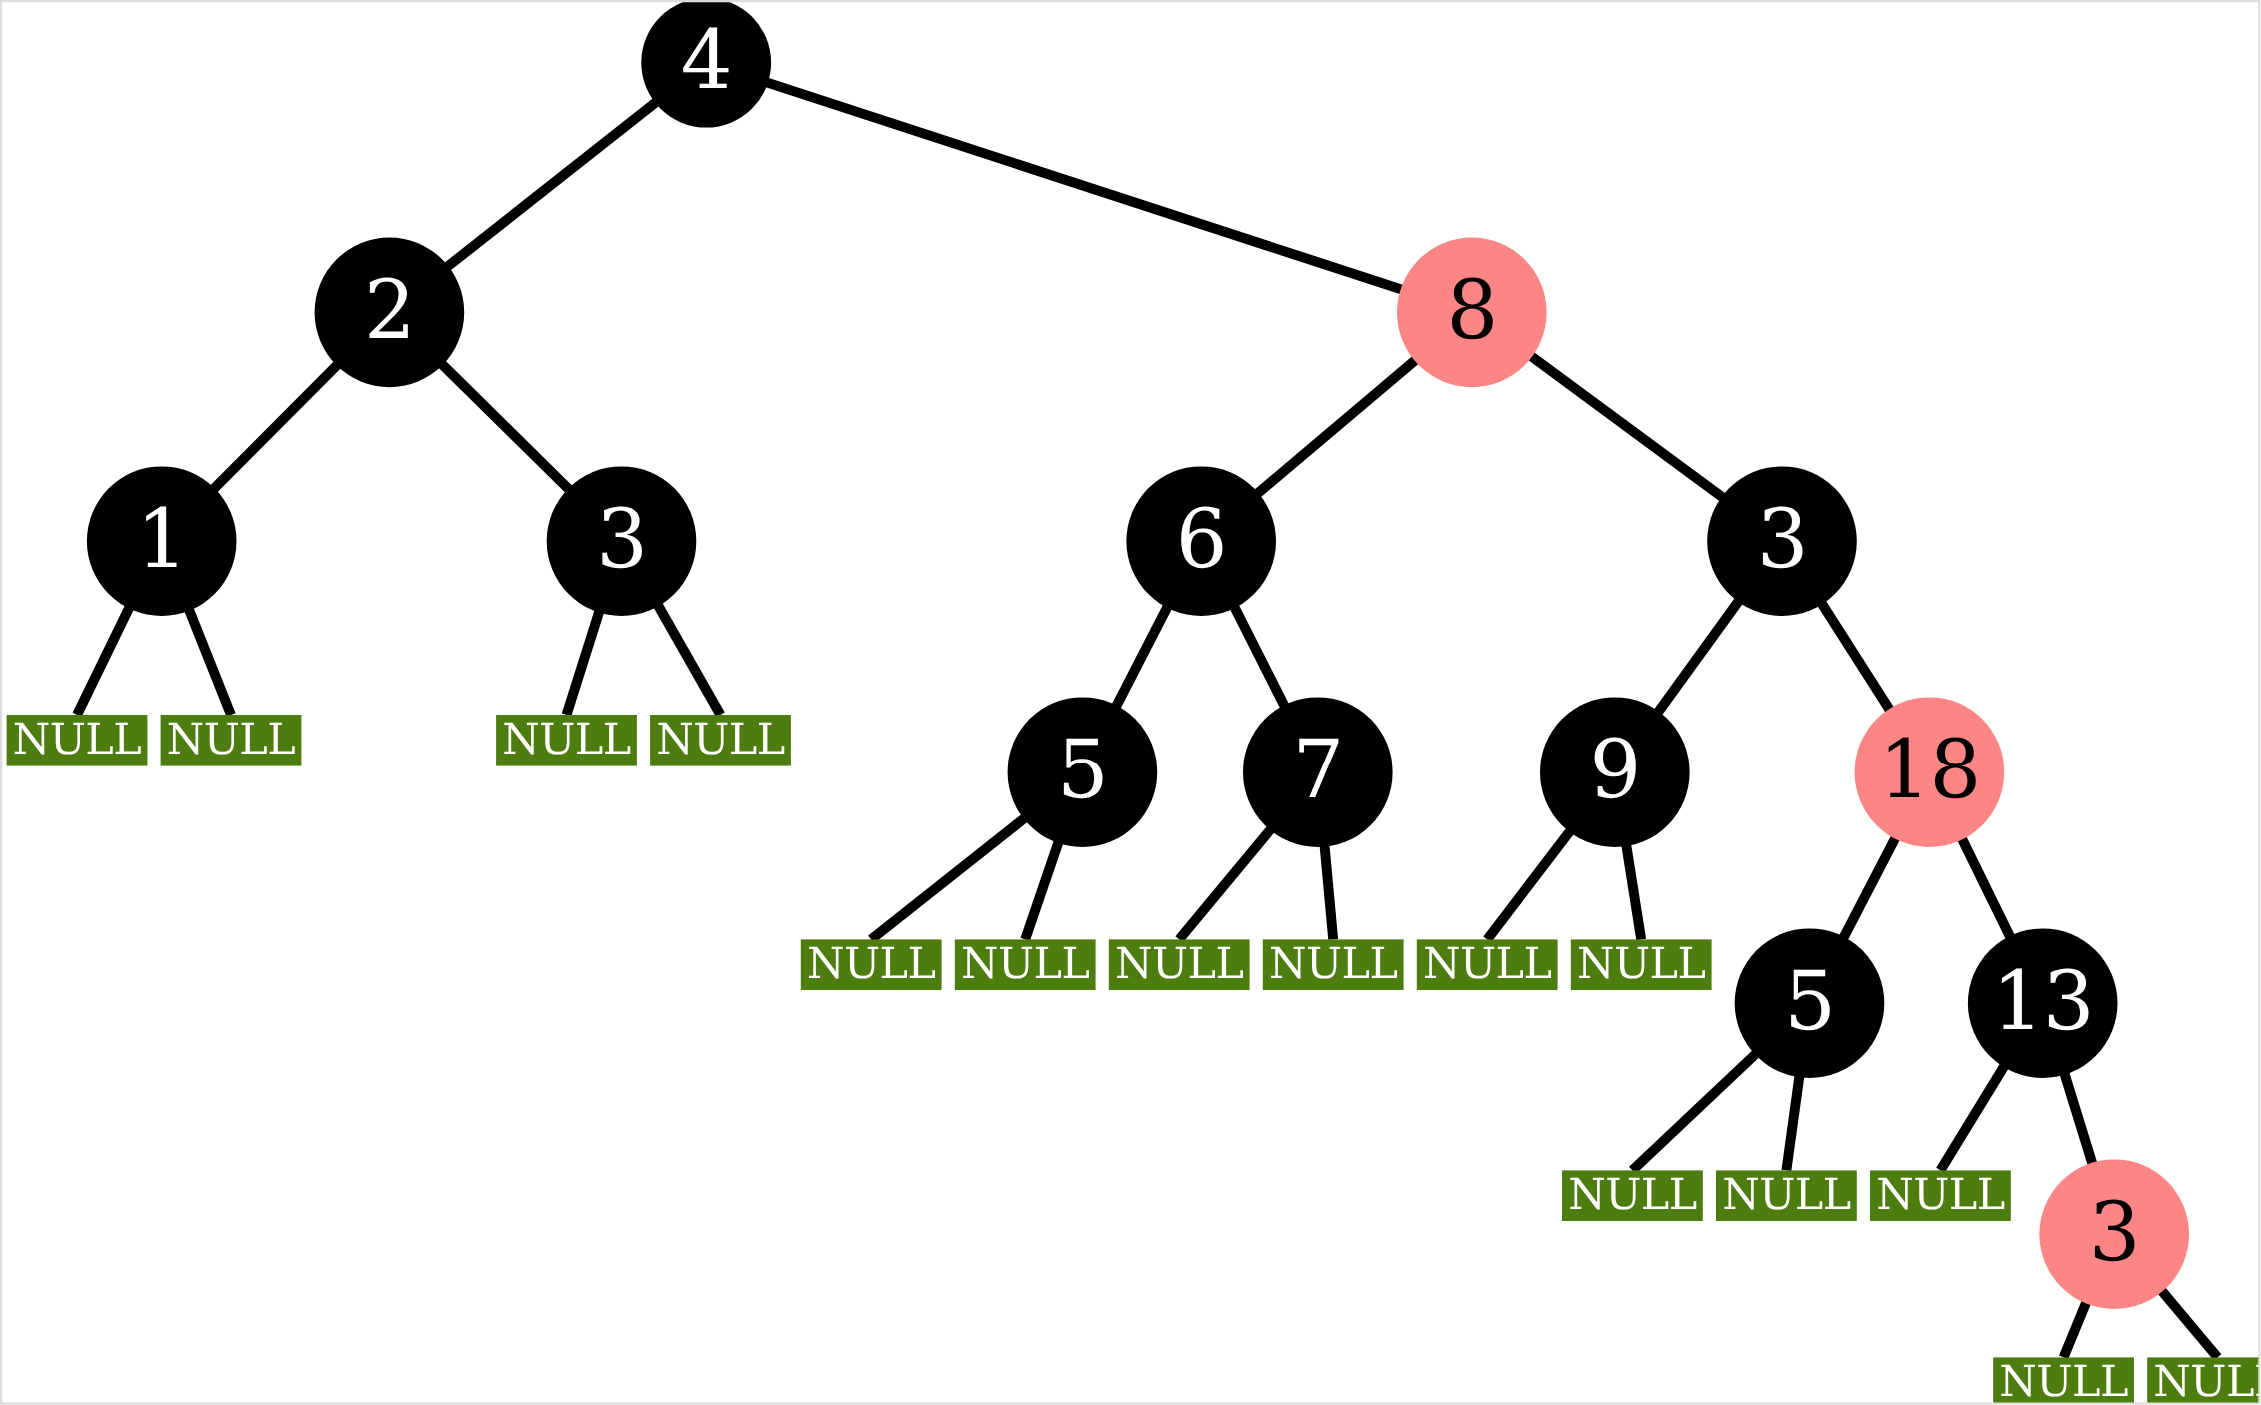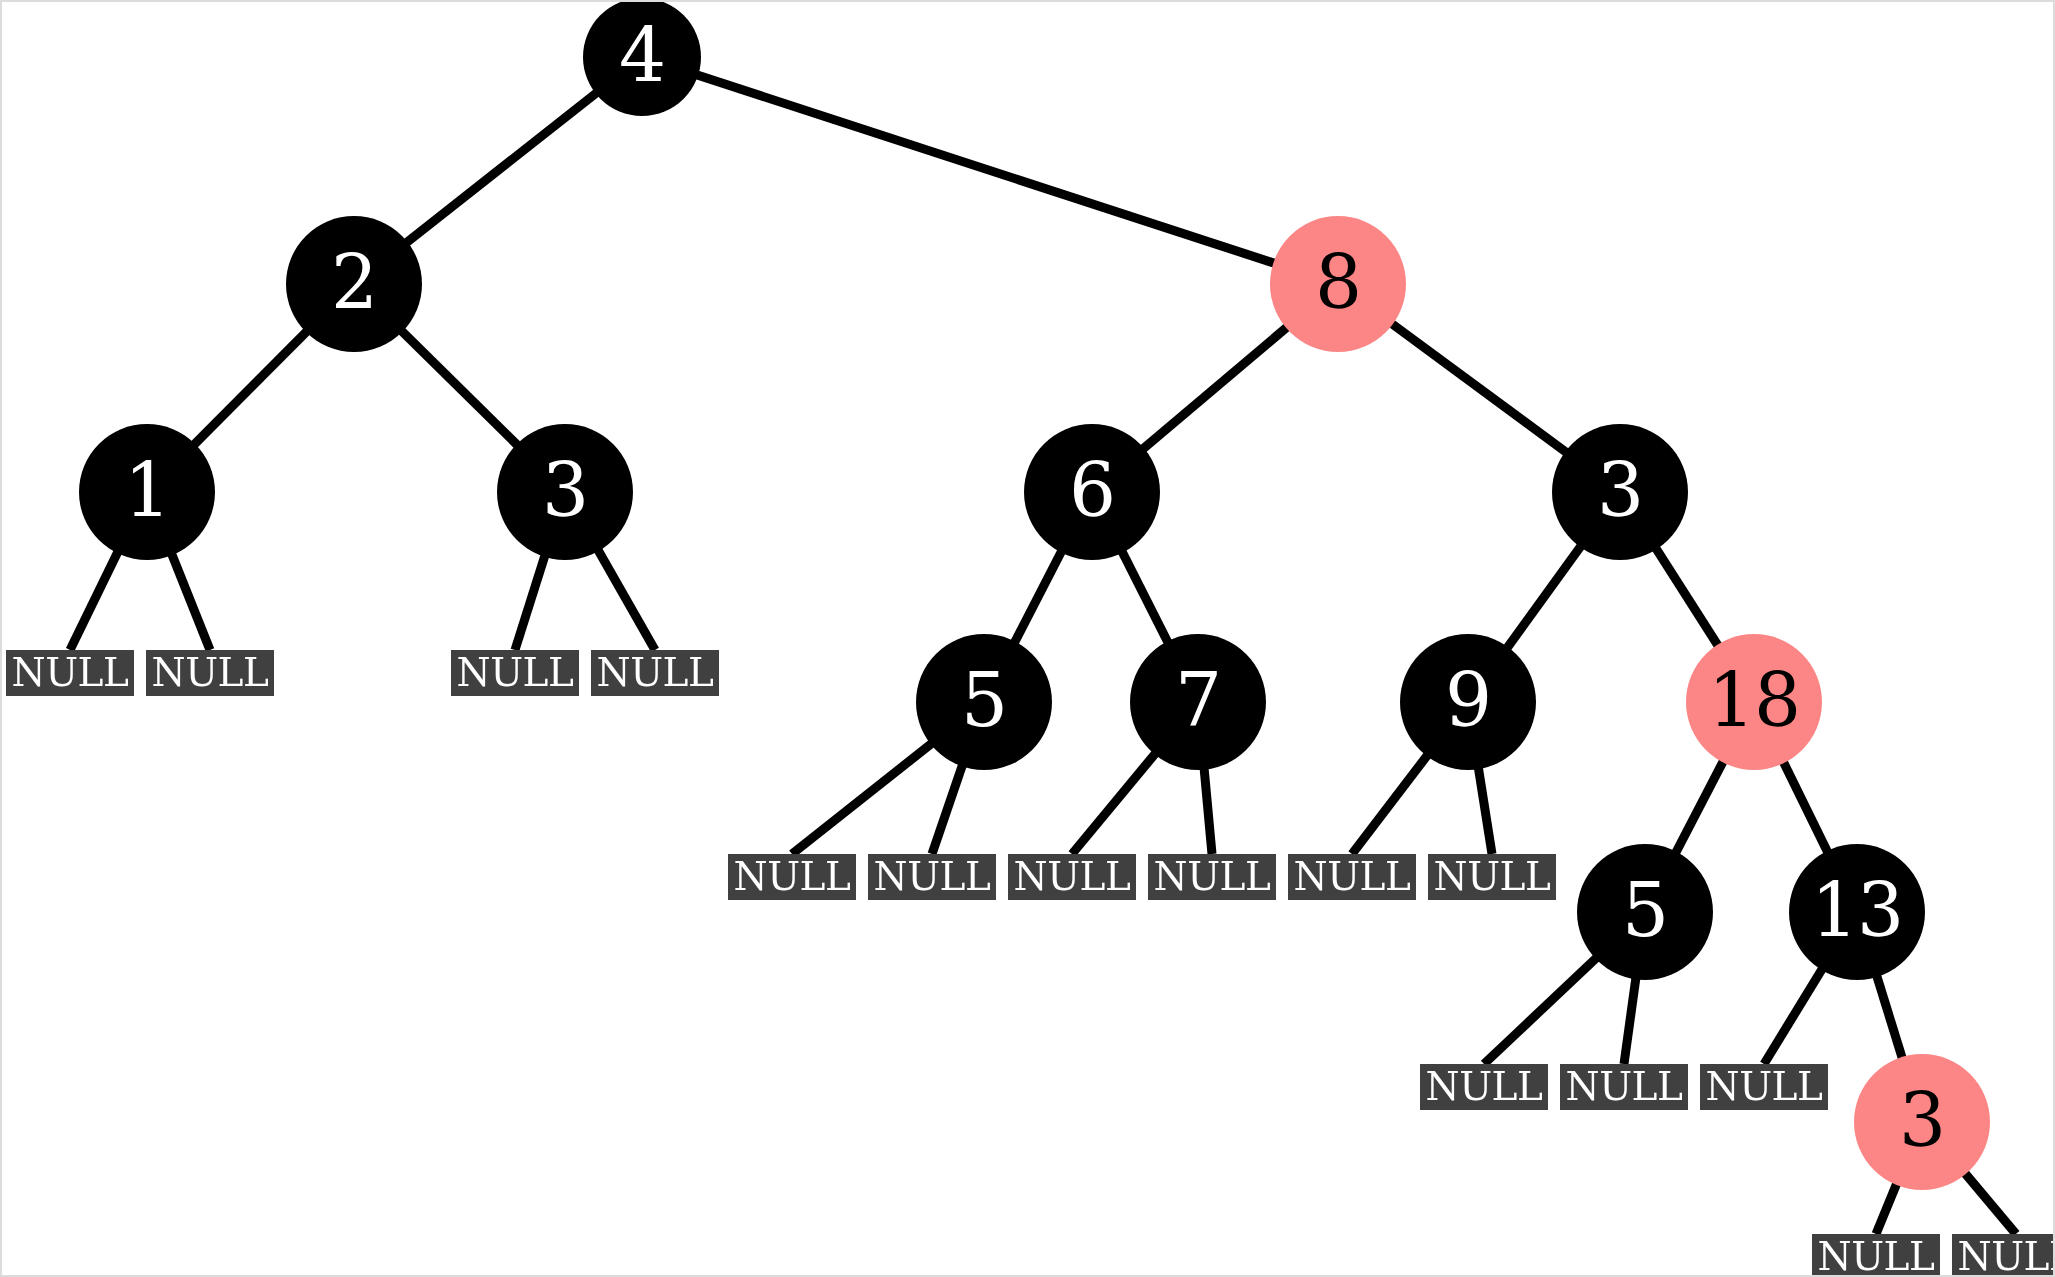--- a/index.html
+++ b/index.html
@@ -46,21 +46,21 @@
   }
   .node-label {
     font-family: "DejaVu Serif", "Liberation Serif", serif;
     font-size: 74px;
     font-weight: 400;
     letter-spacing: -1px;
     transform: translateY(-2px);
   }
   .nullbox {
     position: absolute;
-    background: #404040;
+    background: #4d7c0f;
     color: #ffffff;
     display: flex;
     align-items: center;
     justify-content: center;
     box-sizing: border-box;
   }
   .null-label {
     font-family: "DejaVu Serif", "Liberation Serif", serif;
     font-size: 39px;
     font-weight: 400;

